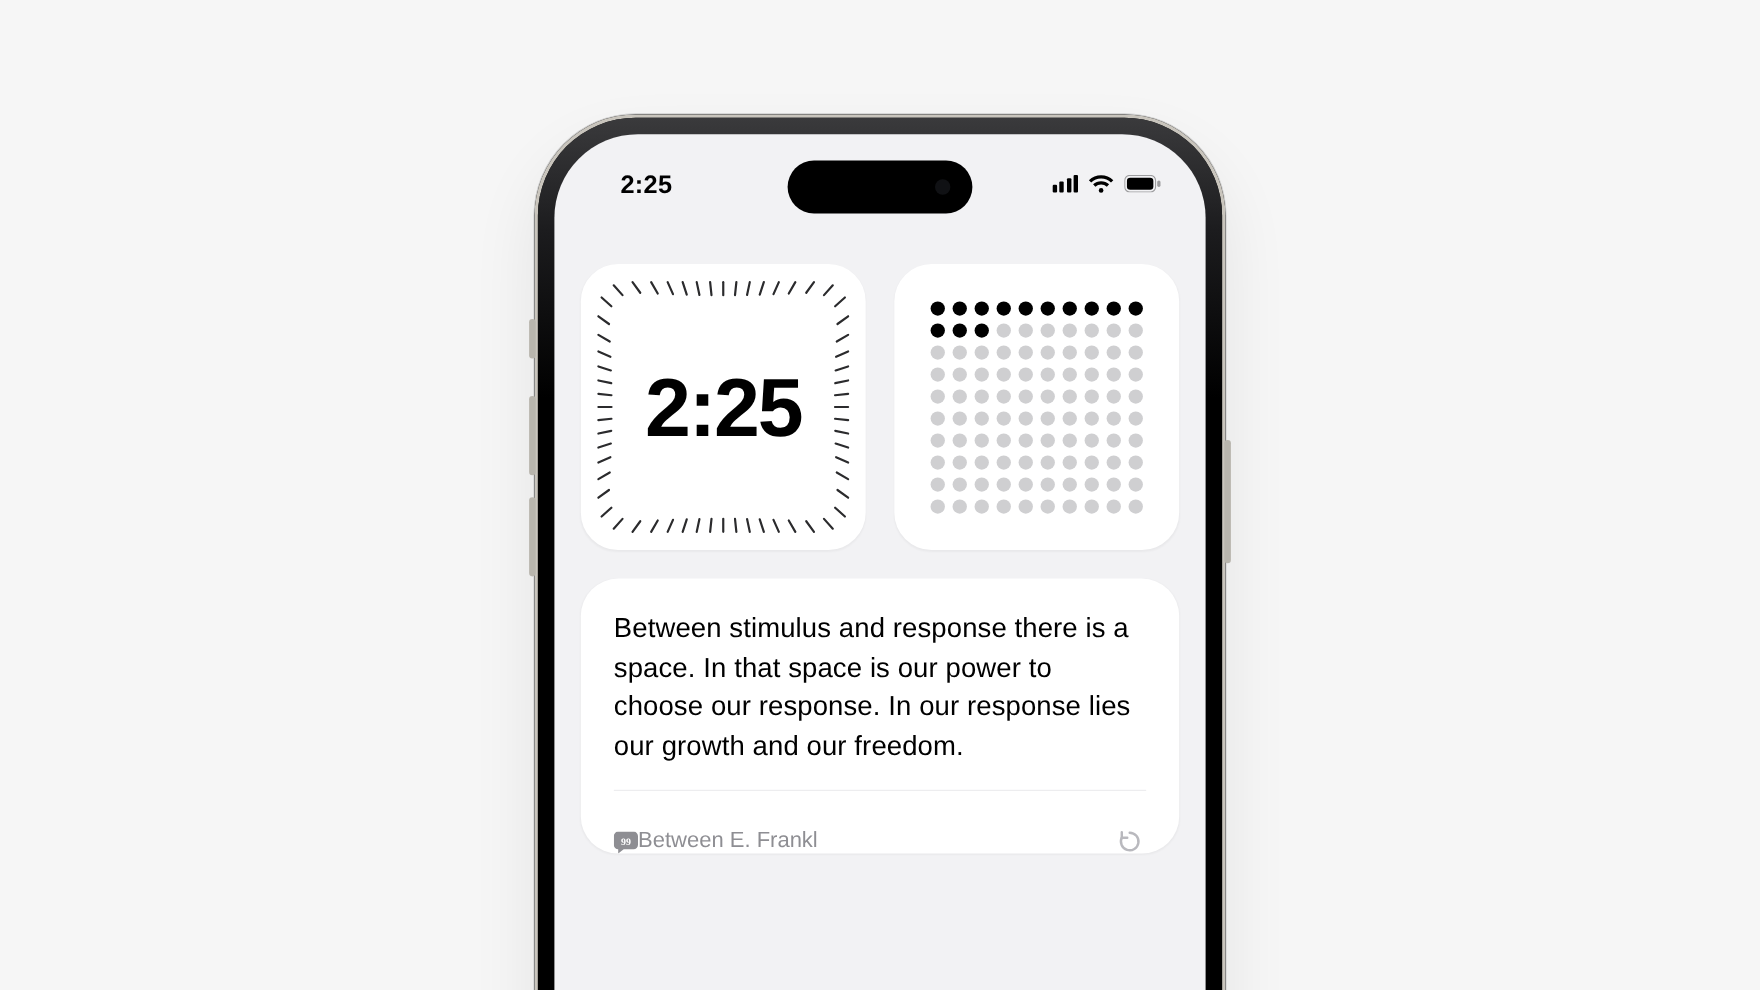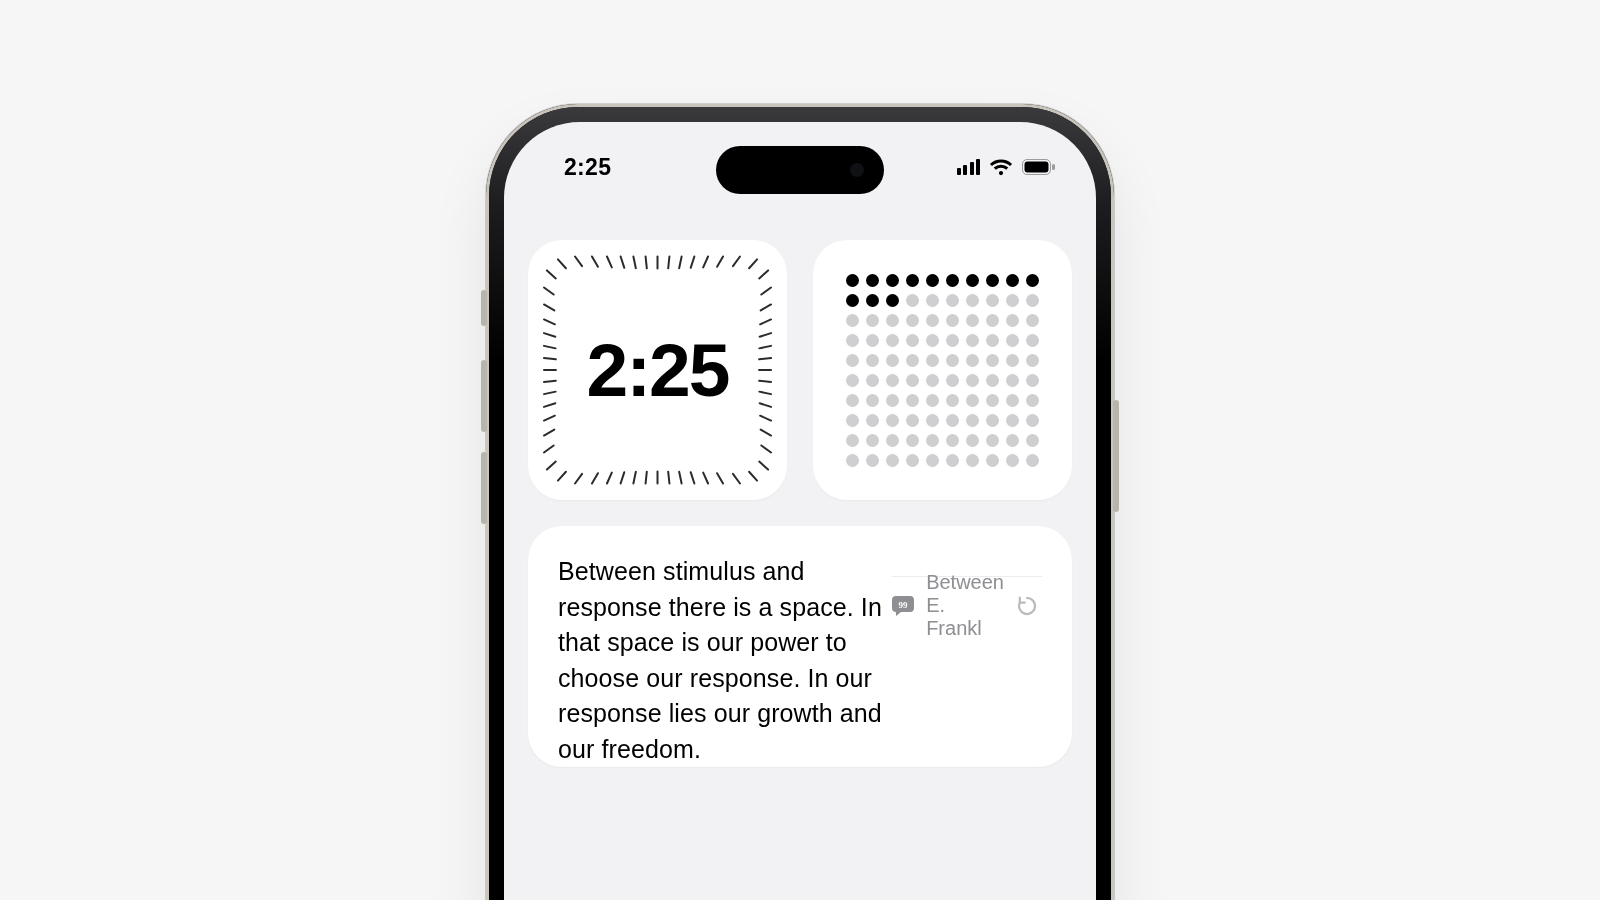--- a/index.html
+++ b/index.html
@@ -134,36 +134,35 @@
   }
   .dot-grid span{
     display:block; width:13px; height:13px; border-radius:50%;
     background:#cfcfd1;
   }
   .dot-grid span.on{background:#000;}
 
   
   .quote-widget{
     padding:28px 30px 0 30px;
-    display:flex; flex-direction:row;
+    display:flex; flex-direction:column;
   }
   .quote-text{
     font-size:25px;
     line-height:1.42;
     font-weight:500;
     color:#000;
     letter-spacing:.1px;
   }
   .quote-footer{
     margin-top:22px;
     border-top:1px solid #ececee;
     height:58px;
     display:flex;
-    align-items:center;
-    gap:12px;
+    align-items:flex-end;
     color:#8e8e93;
     font-size:20px;
     font-weight:500;
     padding-right:4px;
   }
   .quote-footer .author{flex:1;}
   .quote-icon svg, .refresh-icon svg{display:block;}
 </style>
 </head>
 <body>

